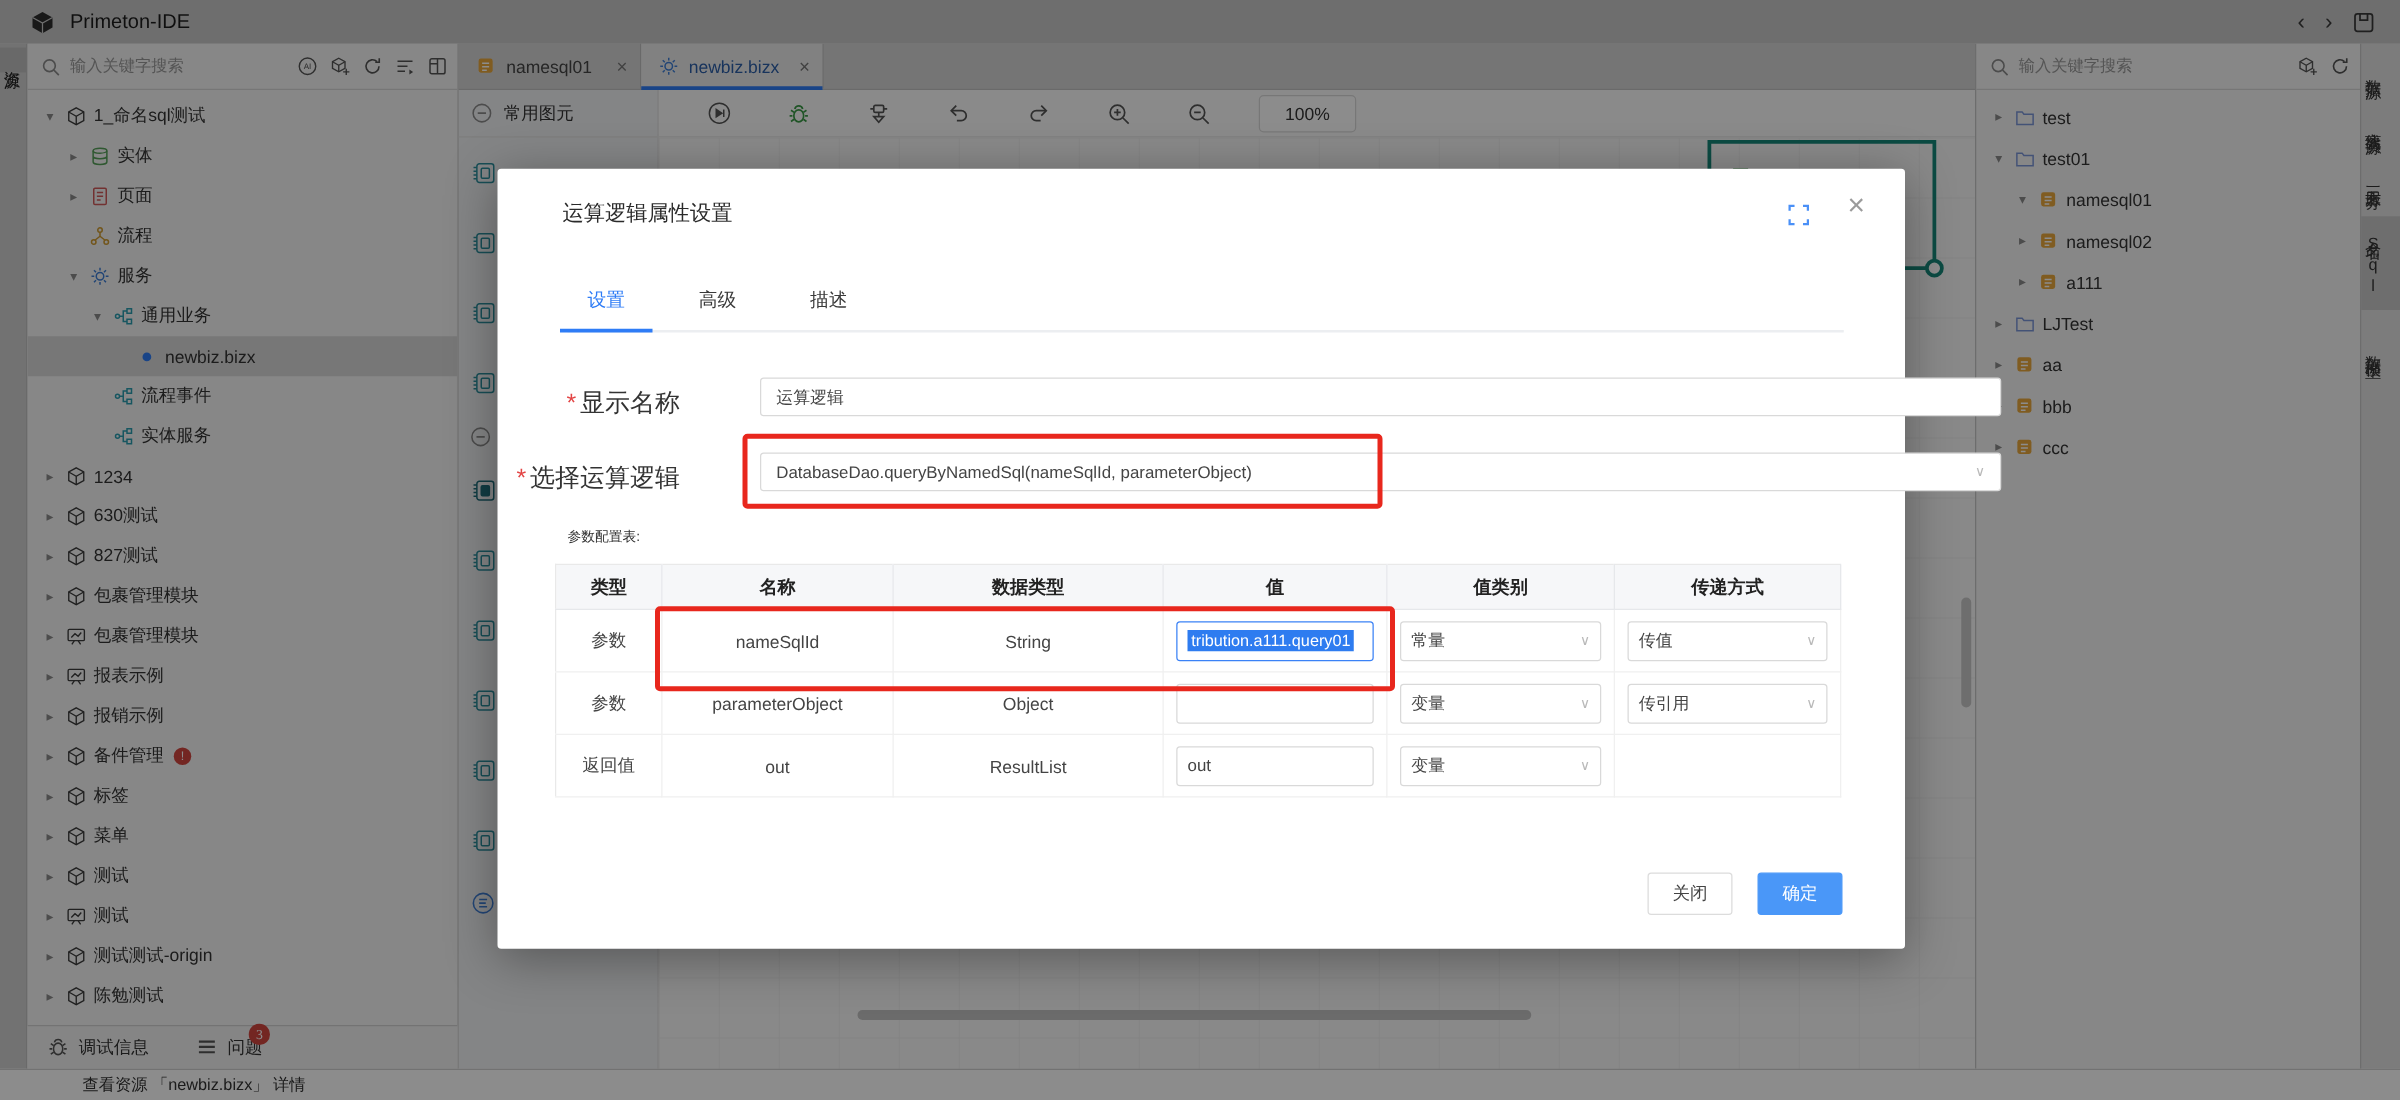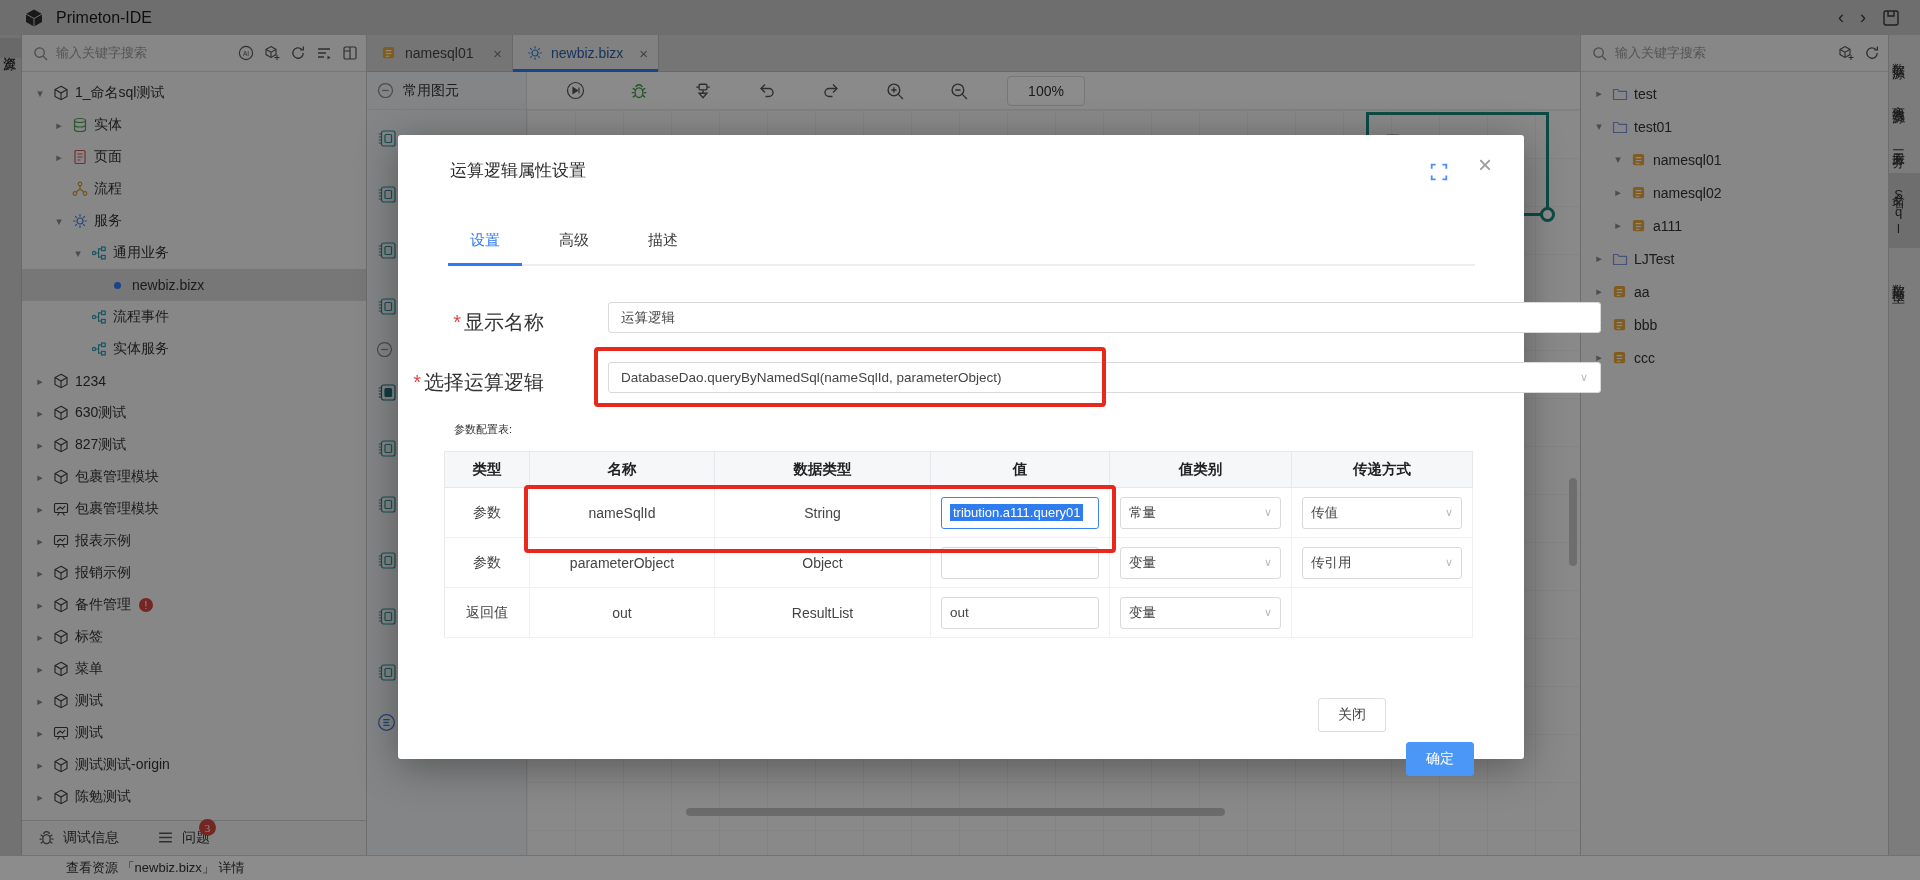--- a/index.html
+++ b/index.html
@@ -117,21 +117,21 @@
   .m-table td { height:50px; font-size:14px; color:#444; text-align:center;
     border-right:1px solid #f0f0f0; border-bottom:1px solid #f0f0f0; }
   .ibox { height:32px; border:1px solid #d9d9d9; border-radius:3px; background:#fff; margin:0 10px;
     display:flex; align-items:center; padding:0 8px; font-size:13.5px; color:#444; text-align:left; }
   .ibox.sel { justify-content:space-between;text-align:right; }
   tr.selected .ibox.val { border-color:#3b82f6; }
   tr.selected .vtext { background:#2e7cf0; color:#fff; padding:1px 3px; font-size:13px; white-space:nowrap; overflow:hidden; }
   .m-footer { position:absolute; right:50px; top:563px; display:flex; gap:20px;padding-left:32px; }
   .btn { height:34px; padding:0 19px; border-radius:3px; font-size:14px; display:flex; align-items:center; cursor:default; }
   .btn.ghost { background:#fff; border:1px solid #dcdcdc; color:#444; }
-  .btn.primary { background:#4a97f8; border:1px solid #4a97f8; color:#fff;margin-top:44px; }
+  .btn.primary { background:#4a97f8; border:1px solid #4a97f8; color:#fff; }
 
   svg { display:block; }
   .bdot { width:7px; height:7px; border-radius:50%; background:#2e7cf6; display:block; margin:auto; }
 </style>
 </head>
 <body>
 
 <div class="titlebar">
   <span class="logo">
       <svg width="20" height="20" viewBox="0 0 20 20">

